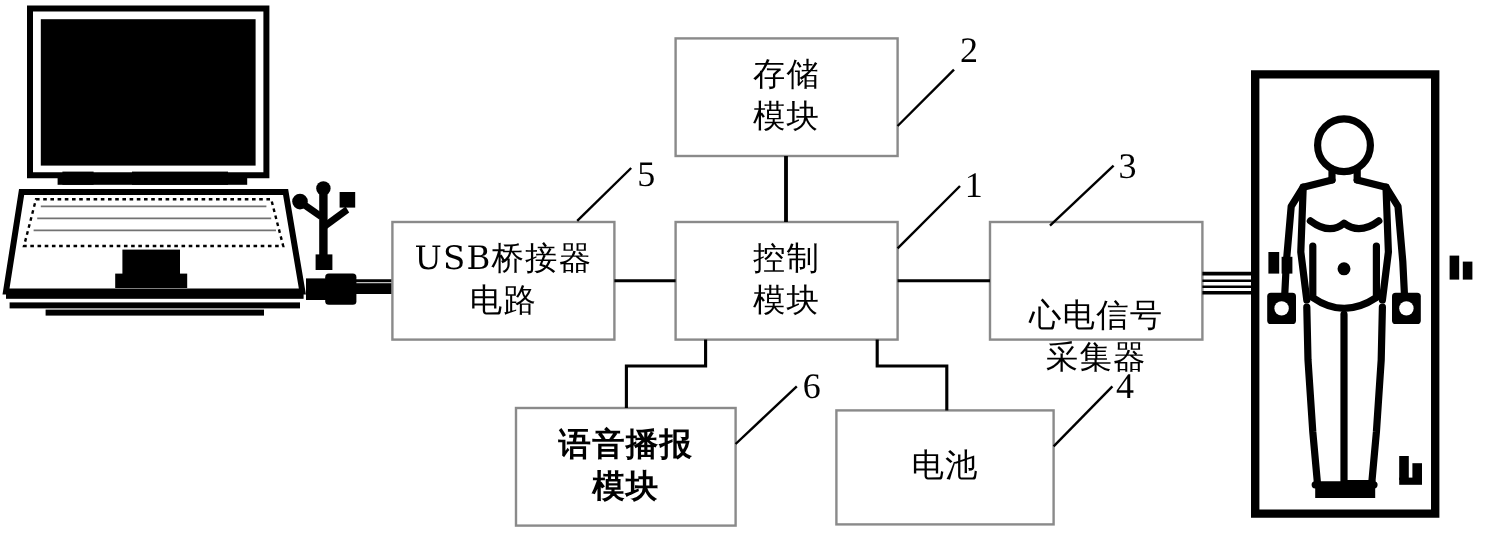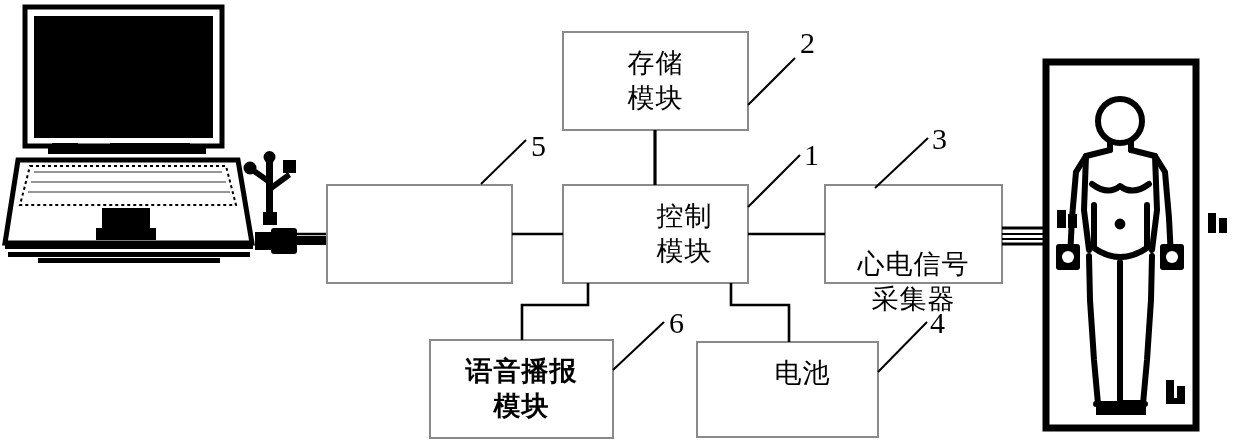--- a/index.html
+++ b/index.html
@@ -183,31 +183,33 @@
         <rect x="1096" y="404" width="26" height="11"></rect>
         <rect x="1118" y="400" width="28" height="15"></rect>
       </g>
     </g>
 
   </svg>
 
   <div class="blk-label" style="left:563px; top:32px; width:185px; height:98px;">存储
 模块</div>
 
-
-  <div class="blk-label" style="left:592px; top:185px; width:185px; height:98px;border-radius:21px;">控制
+  <div class="blk-label" style="left:327px; top:185px; width:185px; height:98px;">USB桥接器
+电路</div>
+
+  <div class="blk-label" style="left:563px; top:185px; width:185px; height:98px;border-radius:21px;">控制
 模块</div>
 
   <div class="blk-label" style="left:825px; top:185px; width:177px; height:98px;margin-top:48px;">心电信号
 采集器</div>
 
   <div class="blk-label" style="left:430px; top:340px; width:183px; height:98px;font-weight:bold;">语音播报
 模块</div>
 
-  <div class="blk-label" style="left:697px; top:326px; width:181px; height:95px;padding-left:15px;">电池</div>
+  <div class="blk-label" style="left:697px; top:342px; width:181px; height:95px;">电池</div>
 
   <div class="ref-num" style="left:800px; top:28px;">2</div>
   <div class="ref-num" style="left:531px; top:131px;">5</div>
   <div class="ref-num" style="left:804px; top:140px;">1</div>
   <div class="ref-num" style="left:932px; top:124px;">3</div>
   <div class="ref-num" style="left:669px; top:308px;">6</div>
   <div class="ref-num" style="left:930px; top:308px;">4</div>
 
 </div>
 

